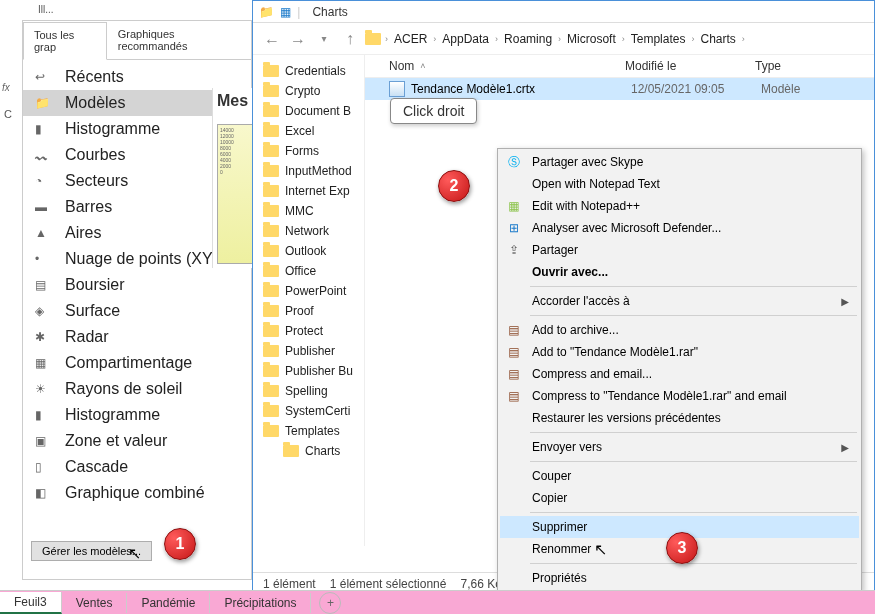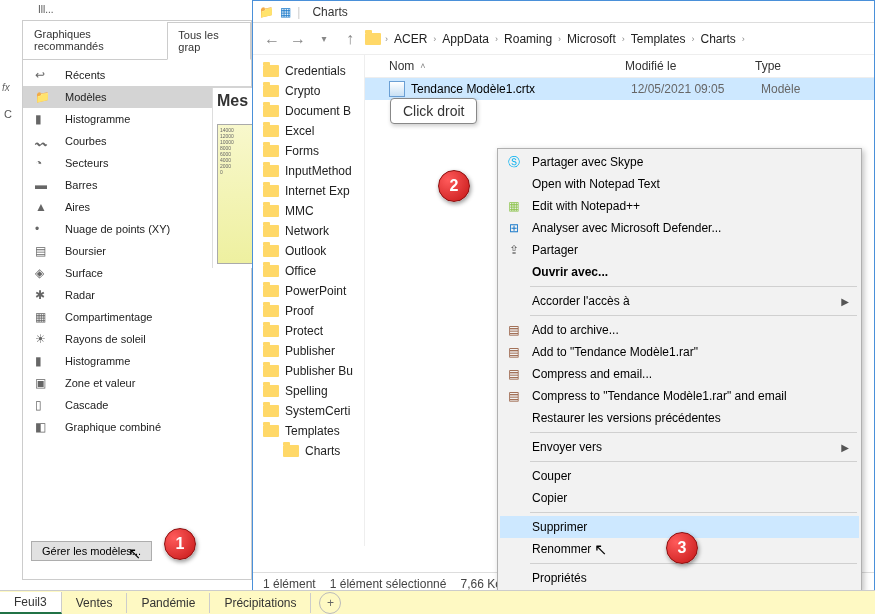--- a/index.html
+++ b/index.html
@@ -8,21 +8,21 @@
 
 .excel-dialog { position: absolute; left: 22px; top: 20px; width: 230px; height: 560px; background: #fff; border: 1px solid #ccc; }
 .dlg-title { padding: 8px 10px; font-size: 13px; color: #333; }
 .dlg-tabs { display: flex; border-bottom: 1px solid #ccc; }
 .dlg-tab { padding: 6px 10px; font-size: 11px; color: #333; border: 1px solid transparent; cursor: default; }
 .dlg-tab.active { border: 1px solid #ccc; border-bottom: 1px solid #fff; background: #fff; position: relative; top: 1px; }
 .chart-types { padding: 4px 0; }
 .ct-item { display: flex; align-items: center; padding: 4px 12px; gap: 10px; cursor: default; }
 .ct-item.selected { background: #d4d4d4; }
 .ct-icon { width: 20px; height: 14px; display: inline-block; }
-.ct-label { font-size: 11px; color: #222; }
+.ct-label { font-size: 16px; color: #222; }
 .manage-btn { position: absolute; bottom: 18px; left: 8px; padding: 3px 10px; border: 1px solid #adadad; background: #e1e1e1; font-size: 11px; cursor: default; }
 
 .mes-panel { position: absolute; left: 212px; top: 88px; width: 50px; height: 180px; background: #fff; border-left: 1px solid #ddd; padding: 4px; }
 .mes-label { font-size: 16px; font-weight: bold; color: #333; }
 .mes-thumb { margin-top: 14px; width: 44px; height: 140px; background: linear-gradient(#f8f8cc,#eef0a0); border: 1px solid #aaa; font-size: 5px; color: #666; padding: 2px; }
 
 
 .explorer { position: absolute; left: 252px; top: 0; right: 0; height: 595px; background: #fff; border: 1px solid #4a90d9; }
 .qat { height: 22px; background: #fff; border-bottom: 1px solid #ddd; display: flex; align-items: center; padding: 0 6px; gap: 6px; }
 .qat .win-title { margin-left: 6px; font-size: 12px; color: #333; }
@@ -69,40 +69,40 @@
 .callout-label { position: absolute; left: 390px; top: 98px; background: #fff; border: 1px solid #888; border-radius: 4px; padding: 4px 12px; font-size: 14px; color: #333; box-shadow: 1px 2px 4px rgba(0,0,0,.2); }
 .step-badge { position: absolute; width: 32px; height: 32px; border-radius: 50%; background: radial-gradient(circle at 30% 30%, #ff5a5a, #c41616); color: #fff; font-size: 16px; font-weight: bold; display: flex; align-items: center; justify-content: center; box-shadow: 1px 2px 4px rgba(0,0,0,.4); border: 1px solid #8a0d0d; }
 .badge1 { left: 164px; top: 528px; }
 .badge2 { left: 438px; top: 170px; }
 .badge3 { left: 666px; top: 532px; }
 .cursor { position: absolute; font-size: 16px; color: #000; pointer-events: none; }
 .cursor1 { left: 128px; top: 544px; }
 .cursor2 { left: 594px; top: 540px; }
 
 
-.sheet-tabs { position: absolute; left: 0; bottom: 0; height: 24px; display: flex; align-items: center; background: #fef9c3; border-top: 1px solid #ccc; width: 100%; }
+.sheet-tabs { position: absolute; left: 0; bottom: 0; height: 24px; display: flex; align-items: center; background: #f9a8d4; border-top: 1px solid #ccc; width: 100%; }
 .sheet-tab { padding: 3px 14px; font-size: 12px; color: #333; border-right: 1px solid #ccc; cursor: default; }
 .sheet-tab.active { background: #fff; border-bottom: 2px solid #217346; font-weight: 500; }
 .add-sheet { width: 22px; height: 22px; border: 1px solid #bbb; border-radius: 50%; display: flex; align-items: center; justify-content: center; margin-left: 8px; color: #666; }
 
 .fx-bar { position: absolute; left: 0; top: 80px; width: 22px; height: 20px; font-size: 10px; color: #666; font-style: italic; padding: 2px; }
 .col-C { position: absolute; left: 4px; top: 108px; font-size: 11px; color: #555; }
 .ill-label { position: absolute; left: 38px; top: 4px; font-size: 10px; color: #555; }
 </style>
 </head>
 <body>
 
 <div class="ill-label">Ill...</div>
 <div class="fx-bar">fx</div>
 <div class="col-C">C</div>
 
 <div class="excel-dialog">
   <div class="dlg-tabs">
+    <div class="dlg-tab active">Tous les grap</div>
     <div class="dlg-tab">Graphiques recommandés</div>
-    <div class="dlg-tab active">Tous les grap</div>
   </div>
   <div class="chart-types" id="chart-types">
       <div class="ct-item">
         <span class="ct-icon" style="color:#666">↩</span>
         <span class="ct-label">Récents</span>
       </div>
       <div class="ct-item selected">
         <span class="ct-icon" style="color:#666">📁</span>
         <span class="ct-label">Modèles</span>
       </div>

